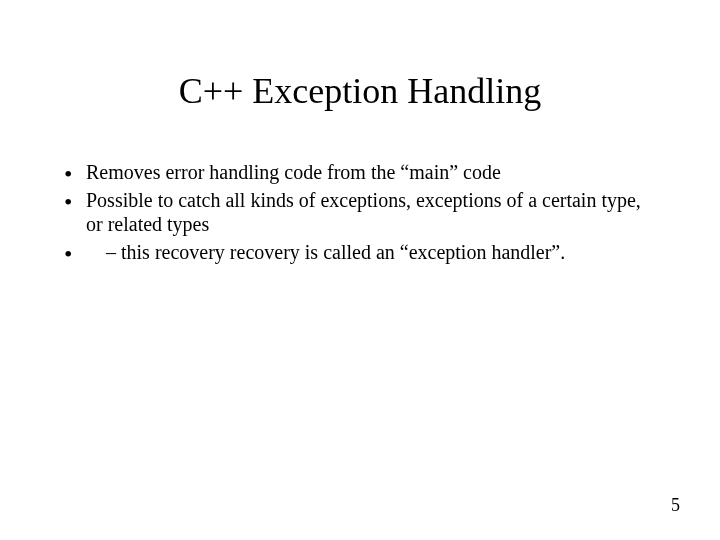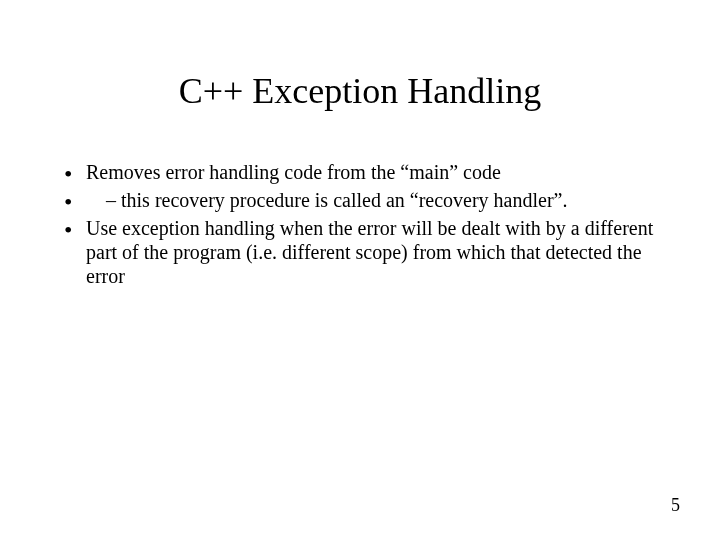--- a/index.html
+++ b/index.html
@@ -54,21 +54,21 @@
 <body>
 
 <div class="slide">
   <h1 class="title">C++ Exception Handling</h1>
 
   <ul class="bullets">
     <li>
       <span>Removes error handling code from the “main” code</span>
     </li>
     <li>
-      <span class="sub">– this recovery procedure is called an “recovery handler”.</span>
+      <span>Possible to catch all kinds of exceptions, exceptions of a certain type, or related types</span>
     </li>
     <li>
-      <span>Use exception handling when the error will be dealt with by a different part of the program (i.e. different scope) from which that detected the error</span>
+      <span class="sub">– this recovery recovery is called an “exception handler”.</span>
     </li>
   </ul>
 
   <div class="page-number">5</div>
 </div>
 
 </body></html>

